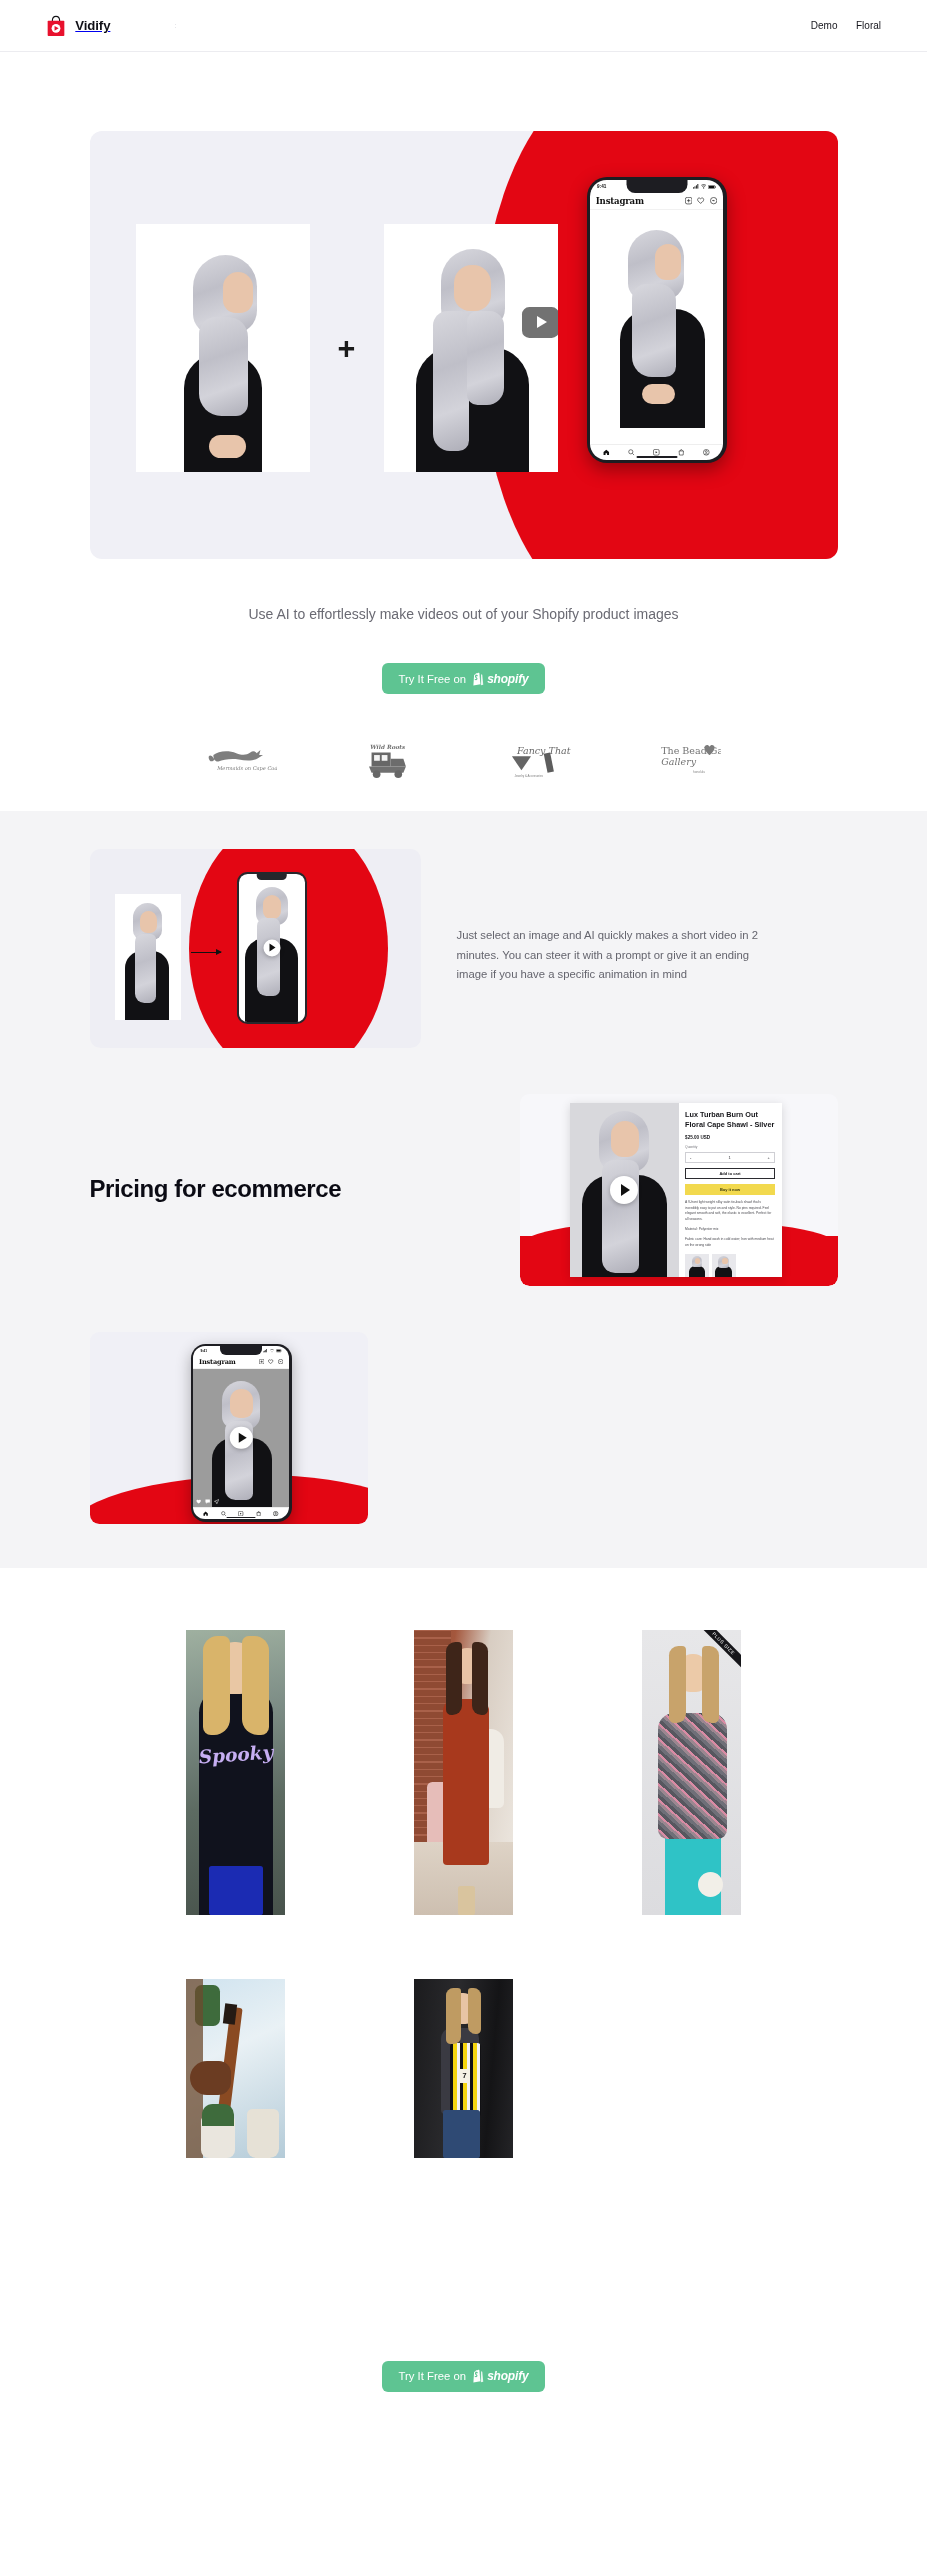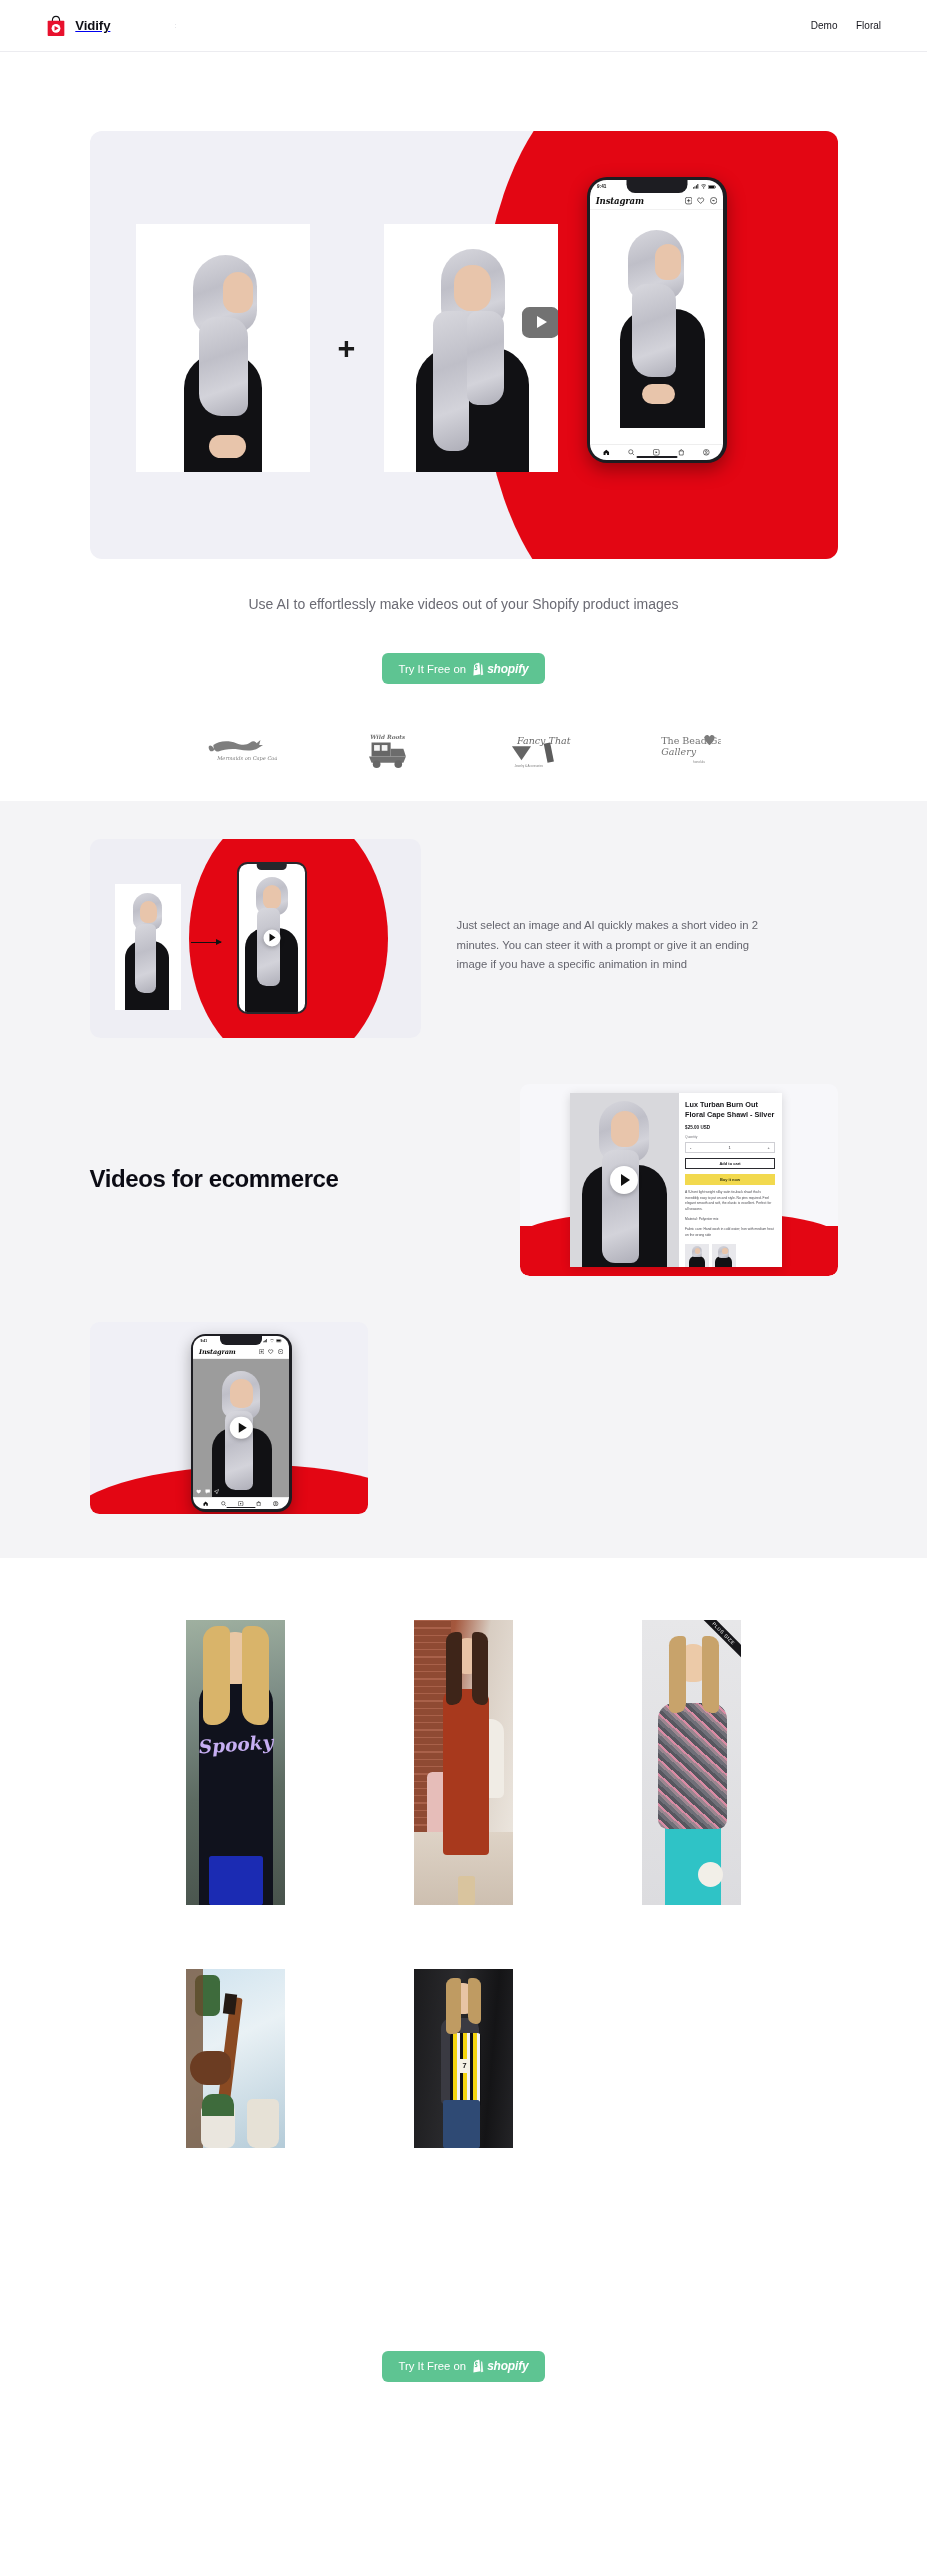--- a/index.html
+++ b/index.html
@@ -104,34 +104,34 @@
   }
   .status-bar {
     height: 12.6px; display: flex; align-items: center; justify-content: space-between;
     padding: 0 7.3px; font-size: 4.6px; font-weight: bold; color: #0d0d0d; flex: none;
   }
   .status-right { display: flex; align-items: center; gap: 2px; }
   .ig-bar {
     height: 17px; display: flex; align-items: center; justify-content: space-between;
     padding: 0 6px; flex: none; border-bottom: 0.7px solid #f1f1f1;
   }
-  .ig-logo { font-family: "DejaVu Serif", serif; font-style: italic; font-size: 8.6px; font-weight: bold; color: #111; letter-spacing: -0.2px; }
+  .ig-logo { font-family: "DejaVu Serif", serif; font-size: 8.6px; font-weight: bold; color: #111; letter-spacing: -0.2px; }
   .ig-icons { display: flex; align-items: center; gap: 5.3px; }
   .ig-feed { flex: 1; position: relative; background: #fff; overflow: hidden; }
   .ig-tabbar {
     height: 16px; display: flex; align-items: center; justify-content: space-around;
     padding: 0 4px; flex: none; border-top: 0.7px solid #eee;
   }
   .home-ind {
     position:absolute; bottom:2px; left:50%; transform:translateX(-50%);
     width:41px; height:2px; border-radius:1.3px; background:#1d1d22;
   }
 
   .hero-tagline {
-    margin-top: 37px;
+    margin-top: 47px;
     font-size: 14px; color: #6a6a73; text-align: center; font-weight: 400;
   }
   .cta-btn {
     margin-top: 41px;
     display: inline-flex; align-items: center; gap: 5.3px;
     background: #5ec492; border: none; border-radius: 6px;
     padding: 8.6px 17px;
     font-size: 11.3px; color: #ffffff; cursor: pointer; text-decoration: none;
   }
   .cta-shopify { display: inline-flex; align-items: center; gap: 3.3px; }
@@ -488,21 +488,21 @@
         </div>
       </div>
     </div>
     <div class="feature-text" style="padding-left:36px;">
       <div class="feature-desc">Just select an image and AI quickly makes a short video in 2 minutes. You can steer it with a prompt or give it an ending image if you have a specific animation in mind</div>
     </div>
   </div>
 
   <div class="feature-row">
     <div class="feature-text" style="padding-right:26.5px;">
-      <div class="feature-title">Videos for ecommerce</div>
+      <div class="feature-title">Pricing for ecommerce</div>
     </div>
     <div class="feature-media">
       <div class="media-b">
         <div class="red-band"></div>
         <div class="pdp-card">
           <div class="pdp-img">
             <div class="model">
               <div class="m-body" style="left:12px;top:72px;width:85px;height:106px;border-radius:29px 29px 0 0;"></div>
               <div class="m-hijab" style="left:29px;top:8px;width:50px;height:61px;border-radius:25px 25px 17px 17px;"></div>
               <div class="m-face" style="left:41px;top:18.5px;width:28px;height:36px;border-radius:14px 14px 12px 12px;"></div>

